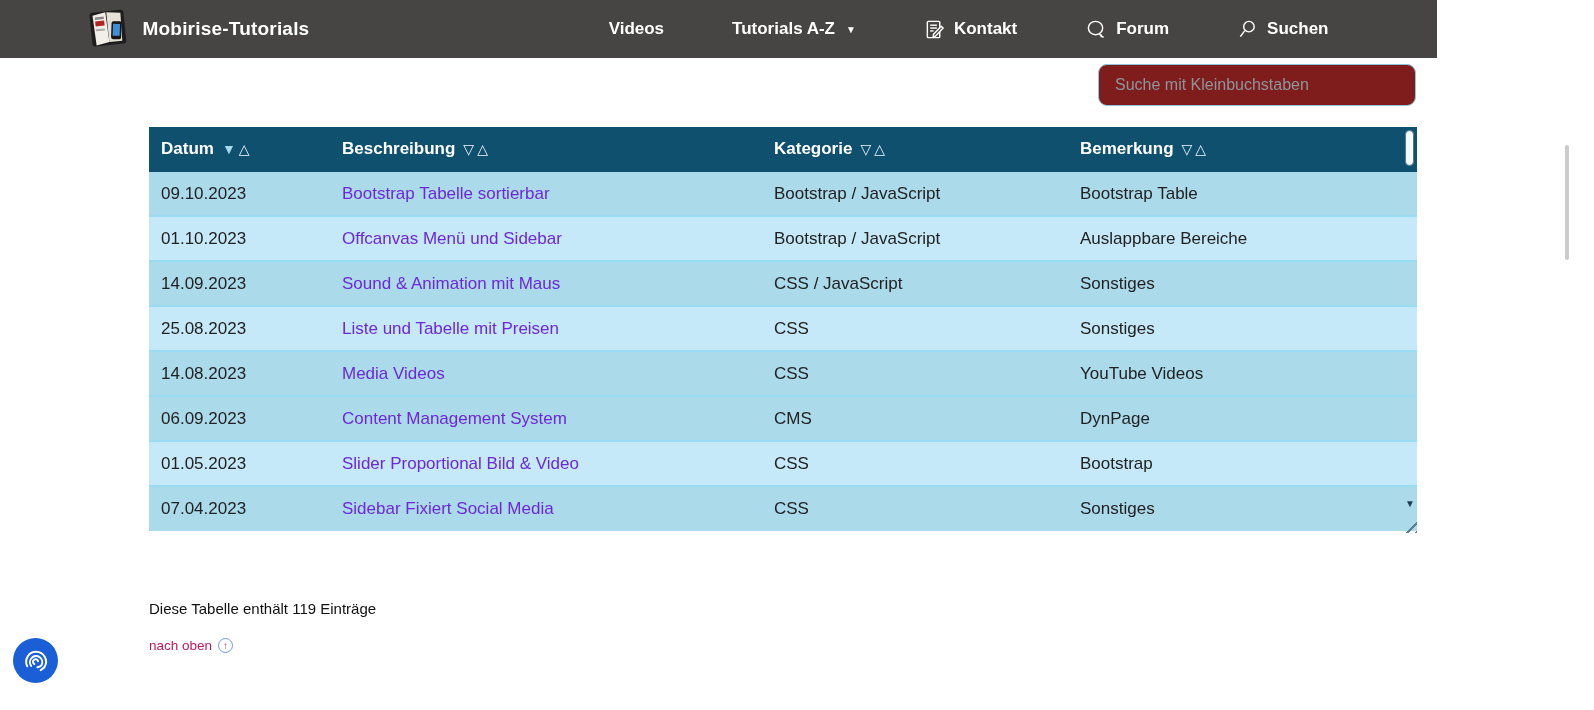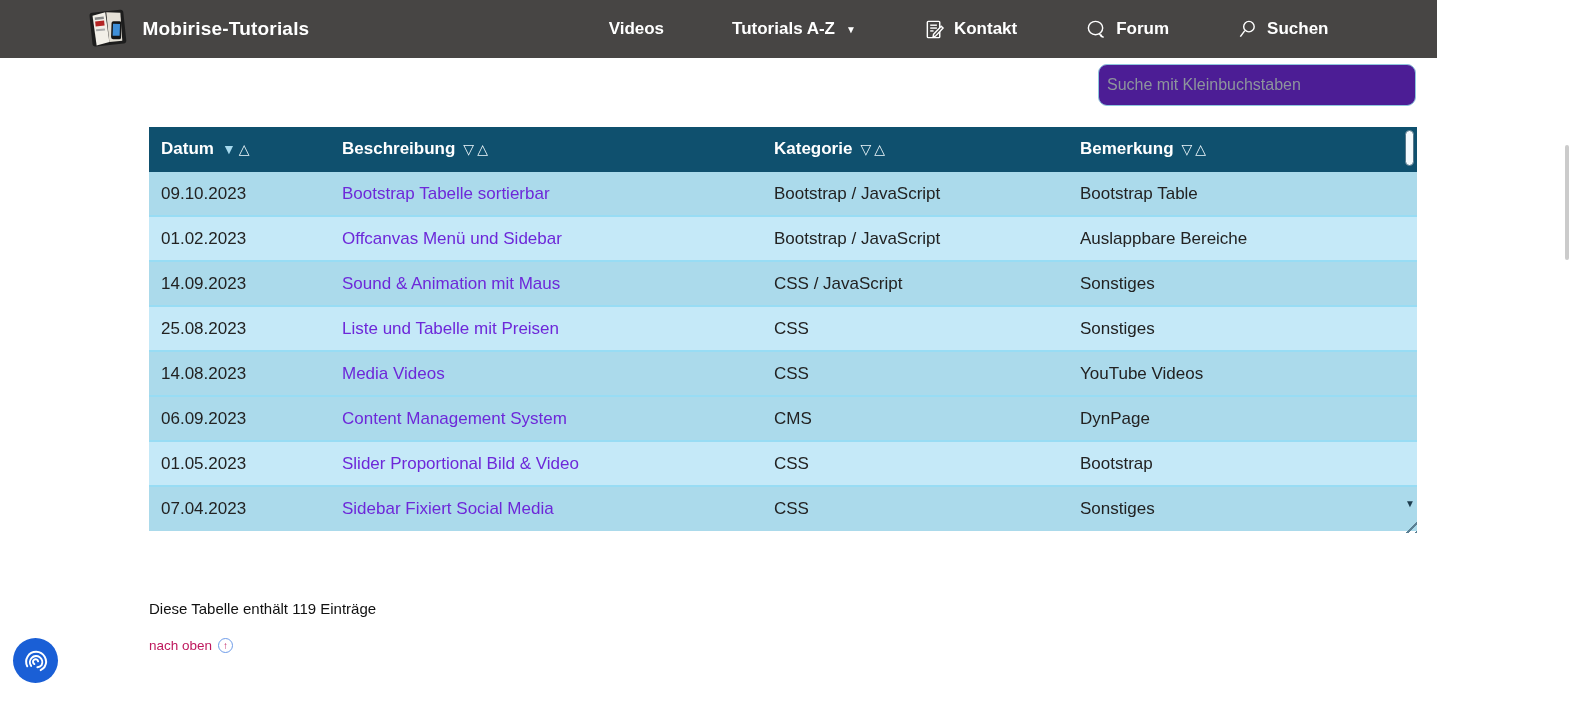--- a/index.html
+++ b/index.html
@@ -14,22 +14,22 @@
   .brand-logo { width:48px; height:42px; display:block; }
   .brand-name { color:#fff; font-size:19px; font-weight:bold; letter-spacing:.2px; }
   .nav-menu { margin-left:auto; display:flex; align-items:center; gap:68px; padding-right:24px; }
   .nav-item { display:flex; align-items:center; gap:9px; color:#fff; font-size:17px;
               font-weight:600; cursor:pointer; white-space:nowrap; }
   .nav-item svg { display:block; }
   .caret { font-size:13px; margin-left:2px; line-height:1; position:relative; top:1px; }
 
   
   .search-box { position:absolute; left:1098px; top:64px; width:318px; height:42px;
-                background:#4c1d95; border:1px solid #8ec7dd; border-radius:9px;
-                padding:0 8px; font-size:16px; color:#8d959c; outline:none;
+                background:#7f1d1d; border:1px solid #8ec7dd; border-radius:9px;
+                padding:0 16px; font-size:16px; color:#8d959c; outline:none;
                 font-family:"Liberation Sans", sans-serif; }
   .search-box::placeholder { color:#8d959c; opacity:1; }
 
   
   .table-wrap { position:absolute; left:149px; top:127px; width:1268px; }
   table { border-collapse:collapse; width:1268px; table-layout:fixed;padding-left:47px; }
   th { background:#0f506e; color:#fff; text-align:left; font-size:17px; font-weight:bold;
        height:44px; padding:0 0 0 12px; cursor:pointer; white-space:nowrap; }
   td { height:45px; font-size:17px; color:#222; padding:0 0 0 12px; white-space:nowrap;
        overflow:hidden; }
@@ -153,21 +153,21 @@
       </tr>
     </thead>
     <tbody>
         <tr class="row row-medium">
       <td>09.10.2023</td>
       <td><a class="tut-link">Bootstrap Tabelle sortierbar</a></td>
       <td>Bootstrap / JavaScript</td>
       <td>Bootstrap Table</td>
     </tr>
         <tr class="row row-light">
-      <td>01.02.2023</td>
+      <td>01.10.2023</td>
       <td><a class="tut-link">Offcanvas Menü und Sidebar</a></td>
       <td>Bootstrap / JavaScript</td>
       <td>Auslappbare Bereiche</td>
     </tr>
         <tr class="row row-medium">
       <td>14.09.2023</td>
       <td><a class="tut-link">Sound &amp; Animation mit Maus</a></td>
       <td>CSS / JavaScript</td>
       <td>Sonstiges</td>
     </tr>

